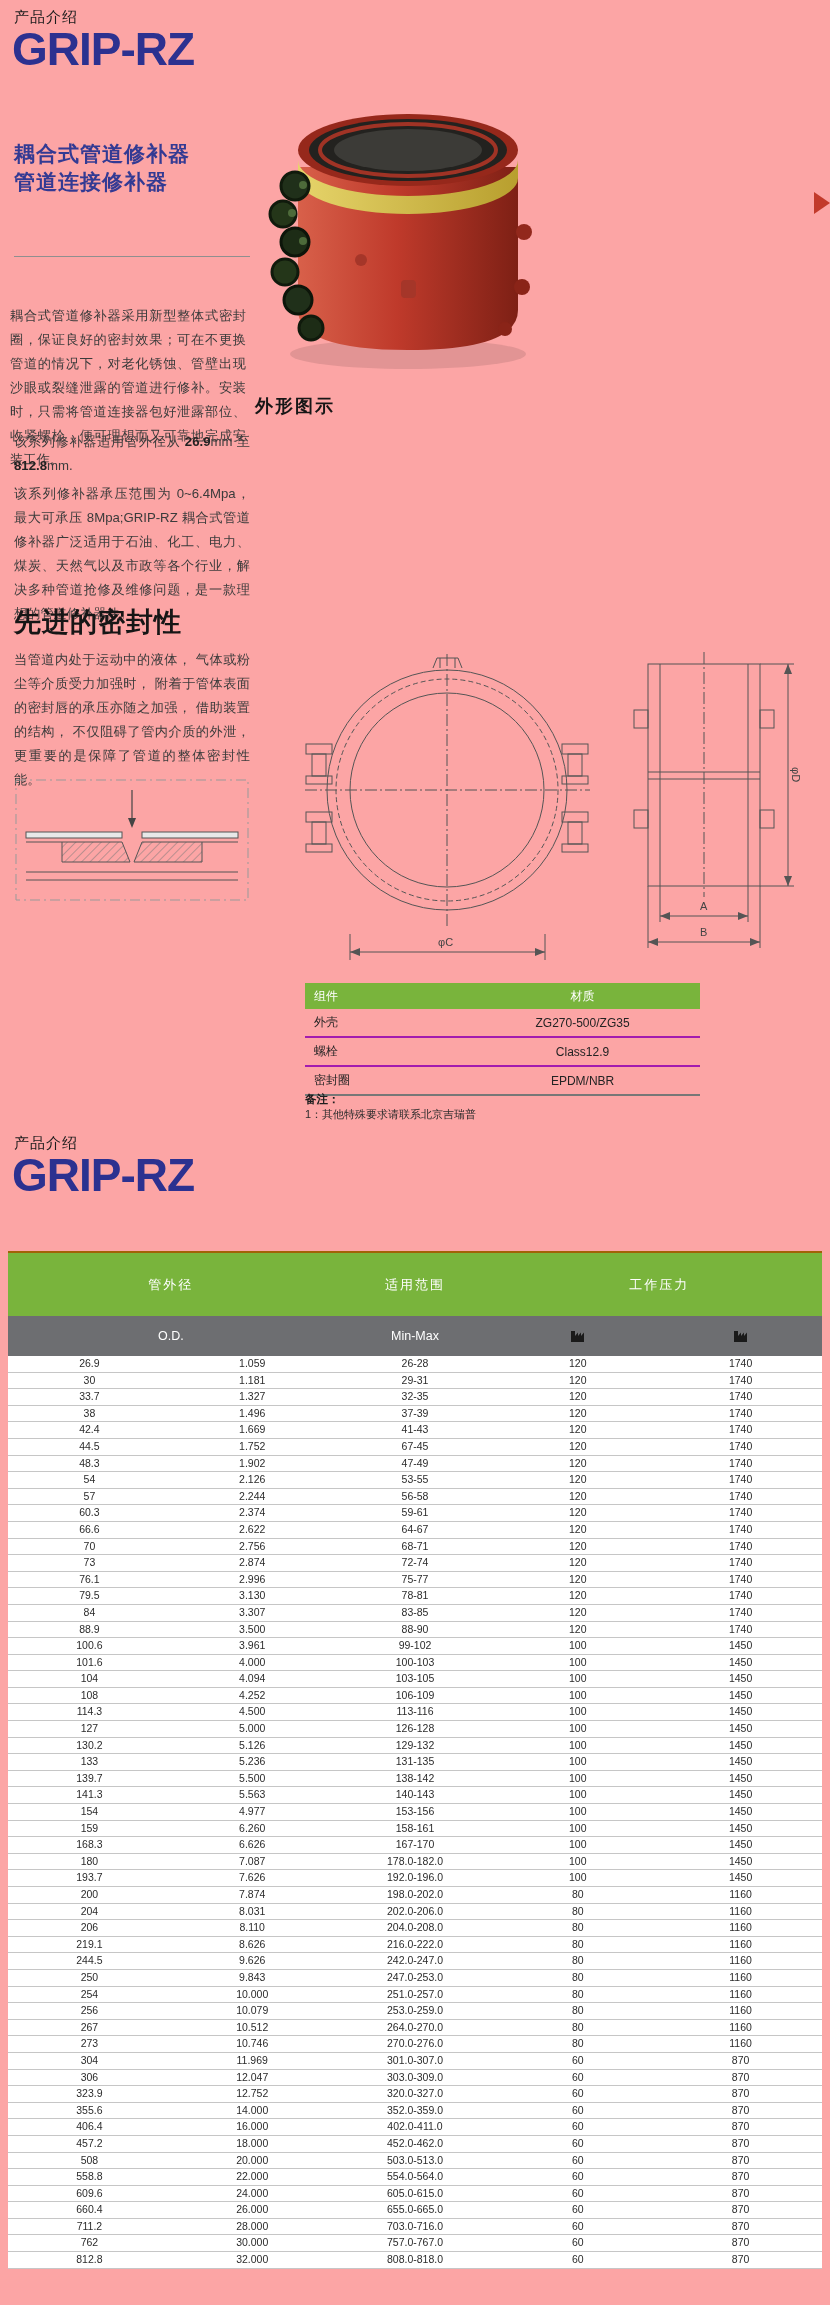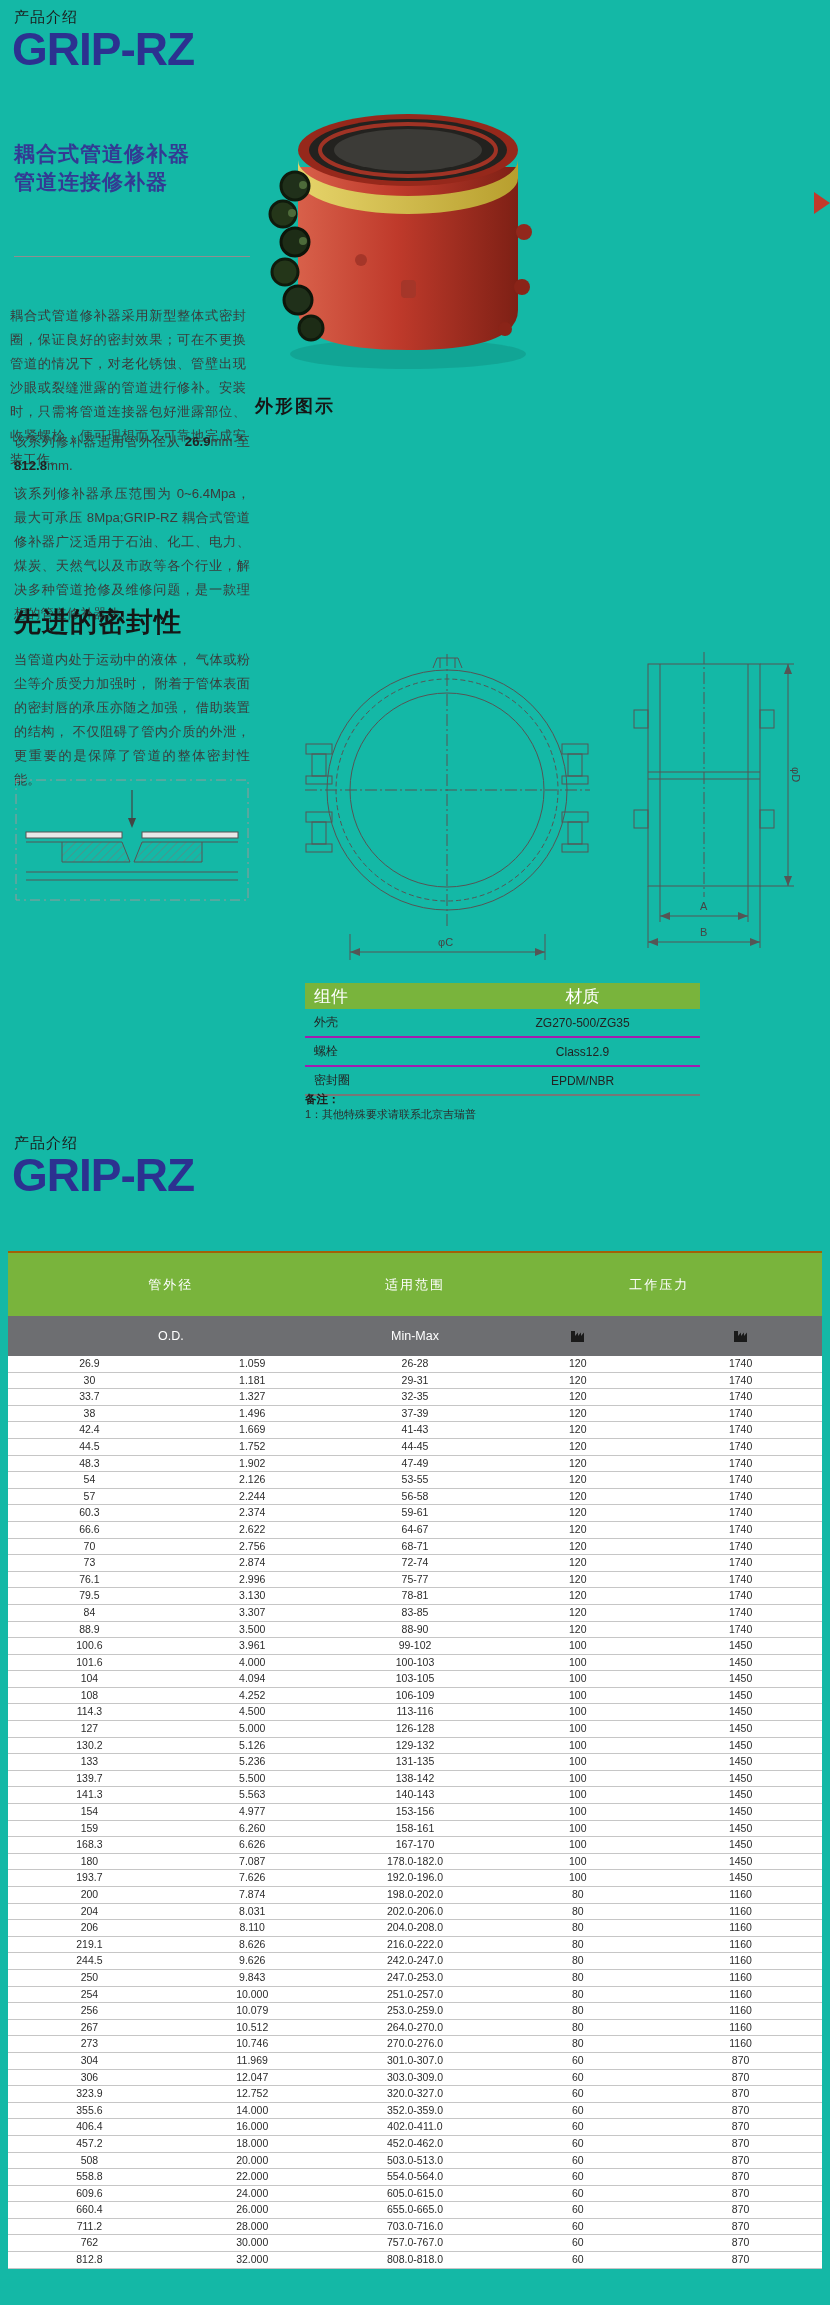--- a/index.html
+++ b/index.html
@@ -1,35 +1,35 @@
 <!DOCTYPE html>
 <html><head>
 <meta charset="utf-8">
 <style>
   html,body{margin:0;padding:0;background:#ffffff;}
-  .page{position:relative;width:830px;height:2305px;background:#14b8a6;overflow:hidden;
+  .page{position:relative;width:830px;height:2305px;background:#fca5a5;overflow:hidden;
         font-family:"Liberation Sans", sans-serif;color:#3a3a3a;}
   .abs{position:absolute;}
 
   .section-label{font-size:15px;color:#1c1c1c;letter-spacing:1px;}
   .brand{font-size:46px;font-weight:900;color:#2c3190;letter-spacing:-1px;line-height:1;}
 
   .subtitle{font-size:21px;font-weight:800;color:#333a93;line-height:1.32;letter-spacing:1px;}
 
   .divider{height:1px;background:#8f8f8f;}
 
   .para{font-size:13.2px;line-height:24px;text-align:justify;color:#3b3b3b;}
   .para b{color:#222;}
 
   .seal-heading{font-size:27px;font-weight:800;color:#161616;letter-spacing:1px;}
   .outline-heading{font-size:18px;font-weight:800;color:#161616;letter-spacing:2px;}
 
   
   .mat-table{border-collapse:collapse;table-layout:fixed;width:395px;font-size:12px;}
-  .mat-table th{background:#79b43c;color:#ffffff;font-weight:400;height:24px;font-size:17px;}
+  .mat-table th{background:#79b43c;color:#ffffff;font-weight:400;height:24px;font-size:12px;}
   .mat-table th:first-child{text-align:left;padding-left:9px;width:38%;}
   .mat-table th:last-child{text-align:center;}
   .mat-table td{height:25px;border-bottom:2px solid #a21caf;color:#232323;}
   .mat-table tr td:first-child{text-align:left;padding-left:9px;}
   .mat-table tr td:last-child{text-align:center;}
   .mat-table tr:last-child td{border-bottom:2px solid #777;}
 
   .note-title{font-size:11.5px;font-weight:700;color:#1d1d1d;}
   .note-line{font-size:11px;color:#2c2c2c;}
 
@@ -300,21 +300,21 @@
         <tr>
           <td>42.4</td>
           <td>1.669</td>
           <td>41-43</td>
           <td>120</td>
           <td>1740</td>
         </tr>
         <tr>
           <td>44.5</td>
           <td>1.752</td>
-          <td>44-45</td>
+          <td>67-45</td>
           <td>120</td>
           <td>1740</td>
         </tr>
         <tr>
           <td>48.3</td>
           <td>1.902</td>
           <td>47-49</td>
           <td>120</td>
           <td>1740</td>
         </tr>

